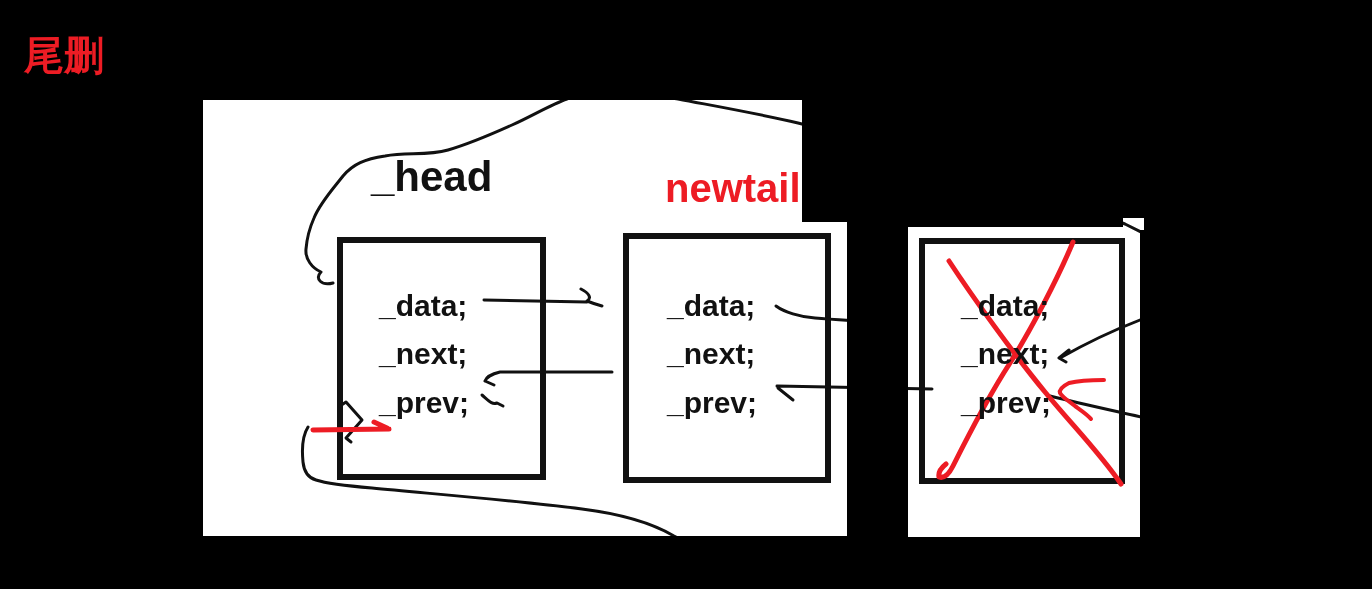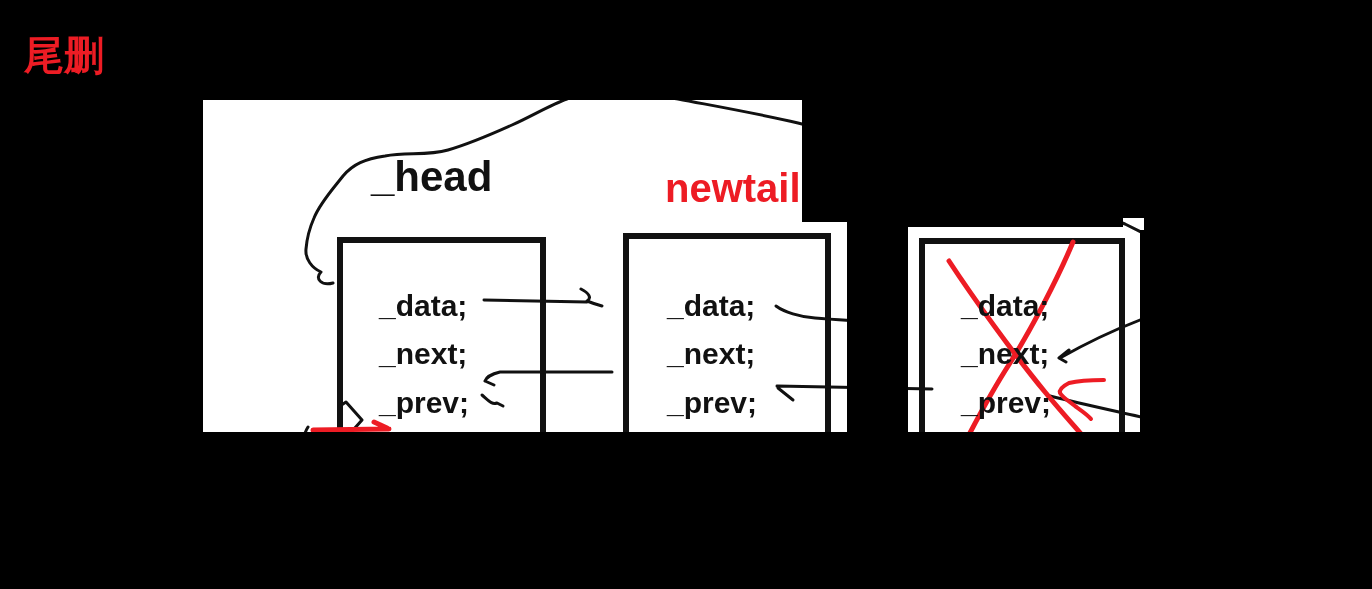--- a/index.html
+++ b/index.html
@@ -1,16 +1,16 @@
 <!DOCTYPE html>
 <html><head>
 <meta charset="utf-8">
 <style>
   html,body{margin:0;padding:0;background:#000;}
-  .stage{position:relative;width:1372px;height:432px;background:#22c55e;overflow:hidden;}
+  .stage{position:relative;width:1372px;height:589px;background:#22c55e;overflow:hidden;}
   svg{display:block;}
   text{font-family:"Liberation Sans","DejaVu Sans",sans-serif;font-weight:bold;}
   .field{font-size:30px;fill:#111111;}
   .head-label{font-size:42px;fill:#111111;}
   .newtail-label{font-size:40px;}
   .title-label{font-size:40px;}
   .pen{fill:none;stroke-width:3;stroke-linecap:round;stroke-linejoin:round;}
   .pen-red{fill:none;stroke-width:5;stroke-linecap:round;stroke-linejoin:round;}
   .pen-red-mid{fill:none;stroke-width:4;stroke-linecap:round;stroke-linejoin:round;}
   .box{fill:none;stroke-width:6;}

